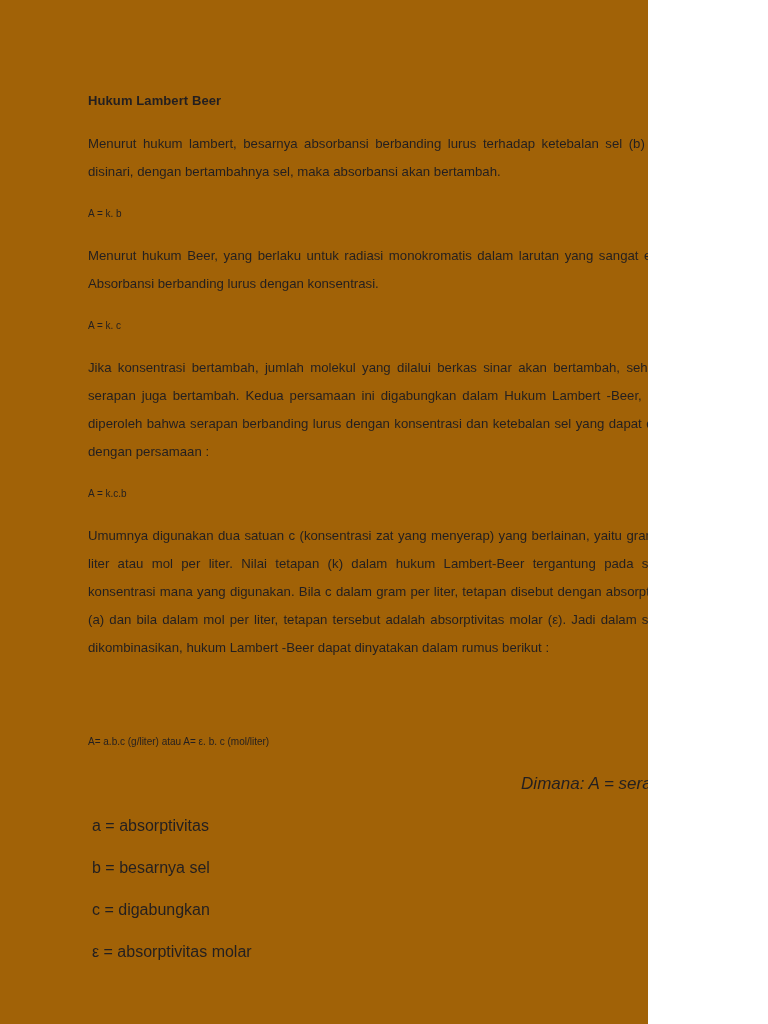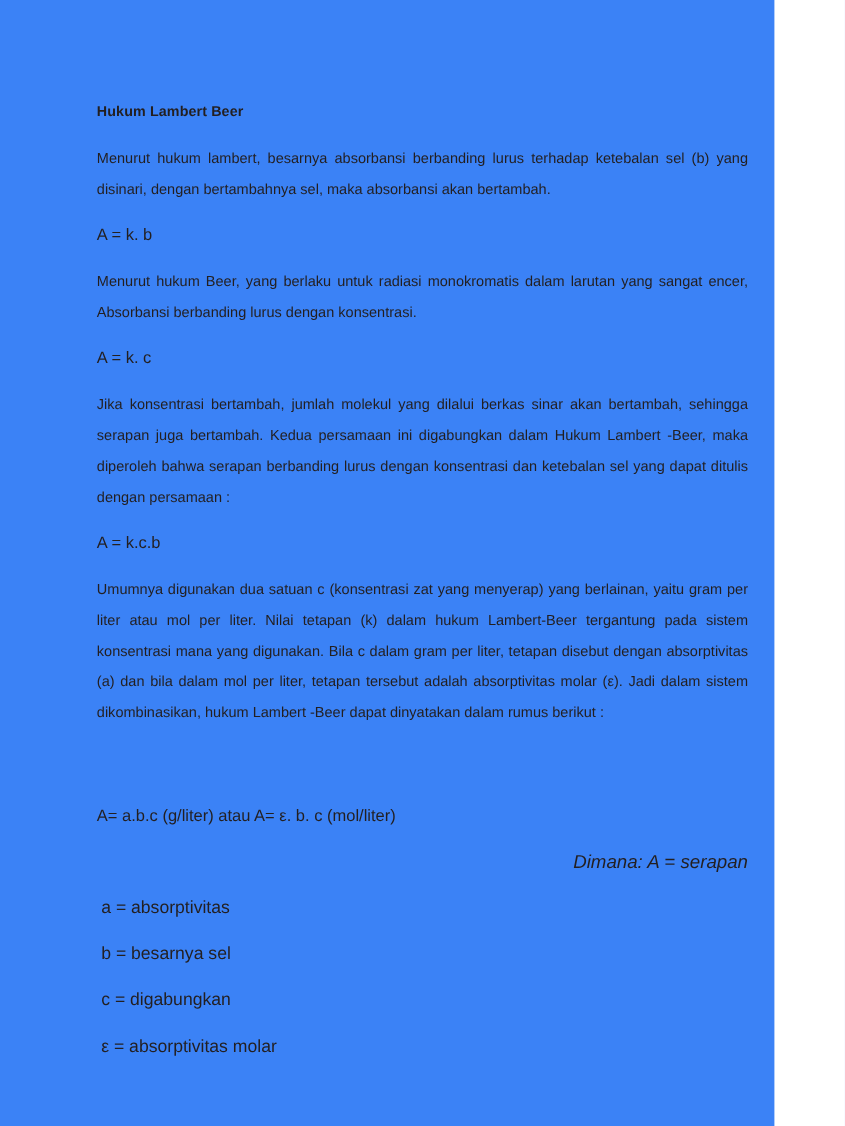--- a/index.html
+++ b/index.html
@@ -9,23 +9,23 @@
   }
   body {
     width: 768px;
     height: 1024px;
     font-family: "Liberation Sans", sans-serif;
     color: #231f20;
     -webkit-font-smoothing: antialiased;
   }
   .page {
     position: relative;
-    width: 704px;
+    width: 648px;
     height: 1024px;
-    background: #3b82f6;
+    background: #a16207;
     box-sizing: border-box;
     overflow: hidden;
   }
   .content {
     position: absolute;
     left: 88px;
     top: 92px;
     width: 592px;
   }
   .doc-title {
@@ -38,21 +38,21 @@
   }
   .para {
     font-size: 13.2px;
     line-height: 28px;
     text-align: justify;
     text-justify: inter-word;
     margin: 0 0 14px 0;
     letter-spacing: 0.01px;
   }
   .formula {
-    font-size: 15px;
+    font-size: 10px;
     line-height: 28px;
     text-align: left;
     margin: 0 0 14px 0;
   }
   .spacer-blank {
     height: 52px;
   }
   .deflist {
     margin: 0;
     padding: 0;

